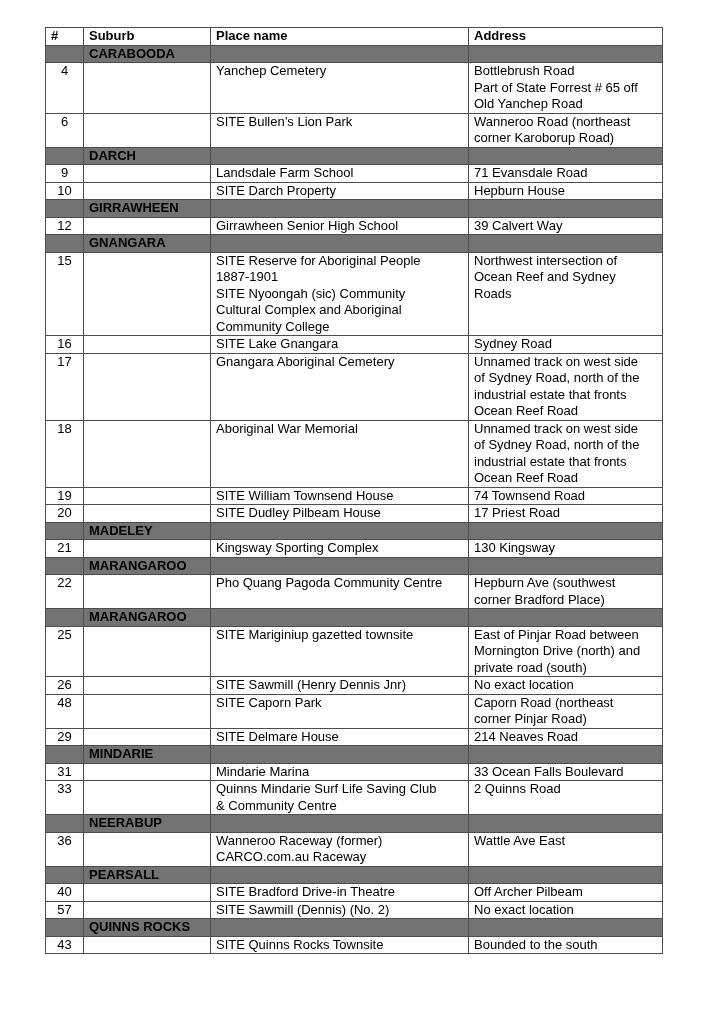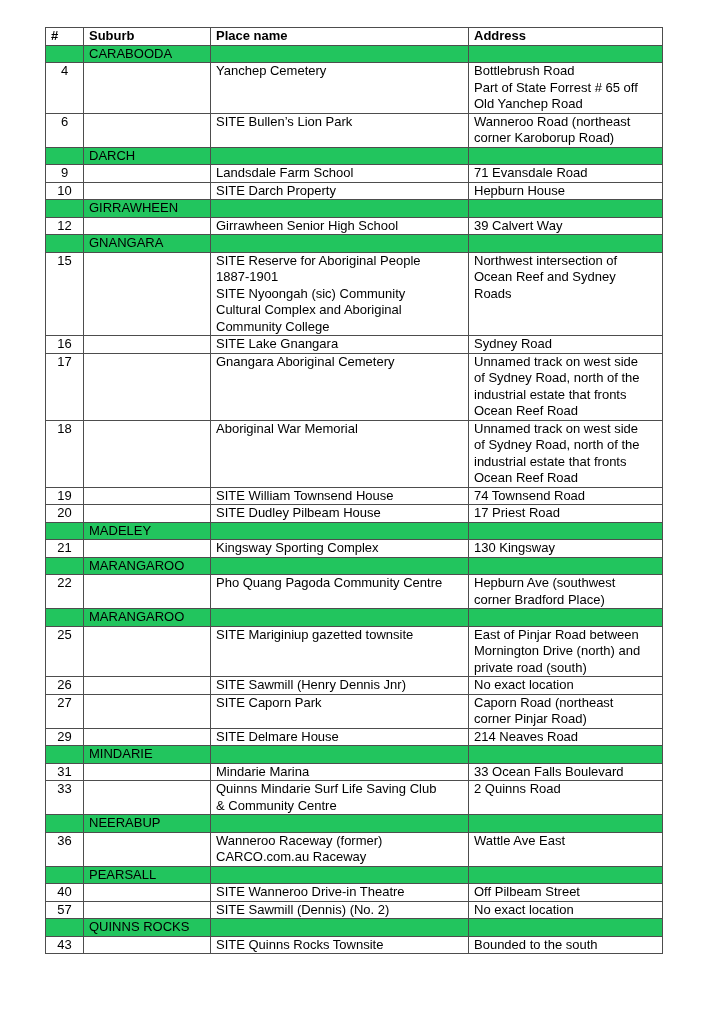--- a/index.html
+++ b/index.html
@@ -25,22 +25,22 @@
     line-height:16.5px;
     white-space:pre-line;
     overflow:hidden;
   }
   table.heritage th {
     text-align:left;
     font-weight:bold;
   }
   th.col-num, td.cell-num { text-align:center; padding:0 2px; }
   tr.section-row td {
-    background:#22c55e;
-    font-weight:normal;
+    background:#737373;
+    font-weight:bold;
   }
 </style>
 </head>
 <body>
 
 <div class="page">
   <table class="heritage">
     <colgroup>
       <col style="width:38px">
       <col style="width:127px">
@@ -200,21 +200,21 @@
 Mornington Drive (north) and
 private road (south)</td>
         </tr>
         <tr>
           <td class="cell-num">26</td>
           <td></td>
           <td>SITE Sawmill (Henry Dennis Jnr)</td>
           <td>No exact location</td>
         </tr>
         <tr>
-          <td class="cell-num">27</td>
+          <td class="cell-num">48</td>
           <td></td>
           <td>SITE Caporn Park</td>
           <td>Caporn Road (northeast
 corner Pinjar Road)</td>
         </tr>
         <tr>
           <td class="cell-num">29</td>
           <td></td>
           <td>SITE Delmare House</td>
           <td>214 Neaves Road</td>
@@ -253,22 +253,22 @@
         </tr>
         <tr class="section-row">
           <td class="cell-num"></td>
           <td>PEARSALL</td>
           <td></td>
           <td></td>
         </tr>
         <tr>
           <td class="cell-num">40</td>
           <td></td>
-          <td>SITE Wanneroo Drive-in Theatre</td>
-          <td>Off Pilbeam Street</td>
+          <td>SITE Bradford Drive-in Theatre</td>
+          <td>Off Archer Pilbeam</td>
         </tr>
         <tr>
           <td class="cell-num">57</td>
           <td></td>
           <td>SITE Sawmill (Dennis) (No. 2)</td>
           <td>No exact location</td>
         </tr>
         <tr class="section-row">
           <td class="cell-num"></td>
           <td>QUINNS ROCKS</td>

